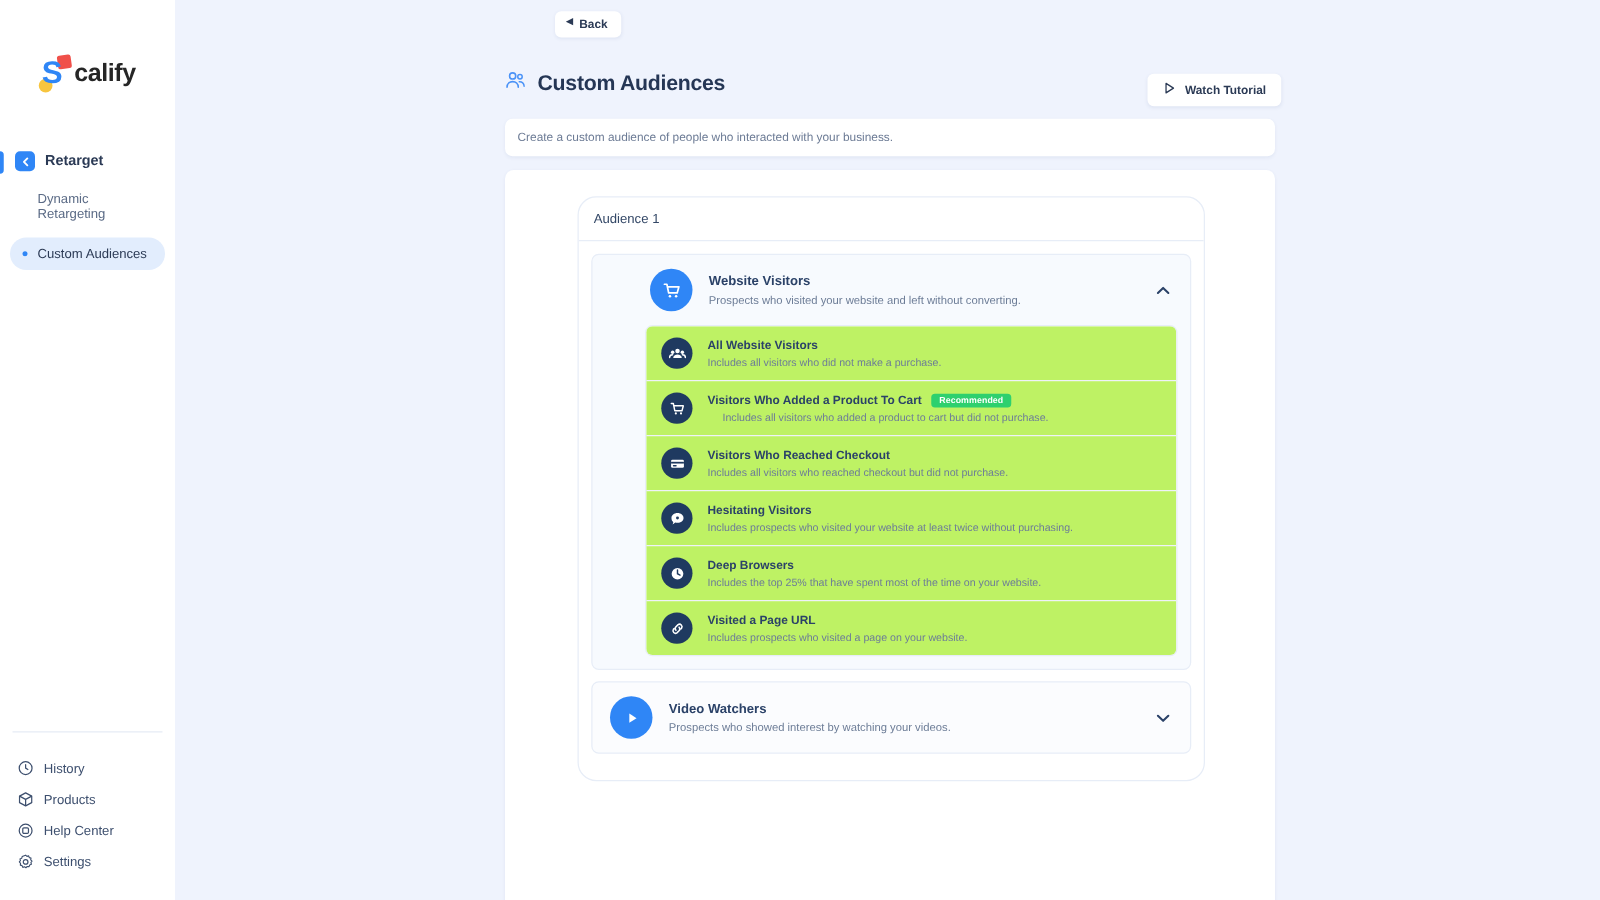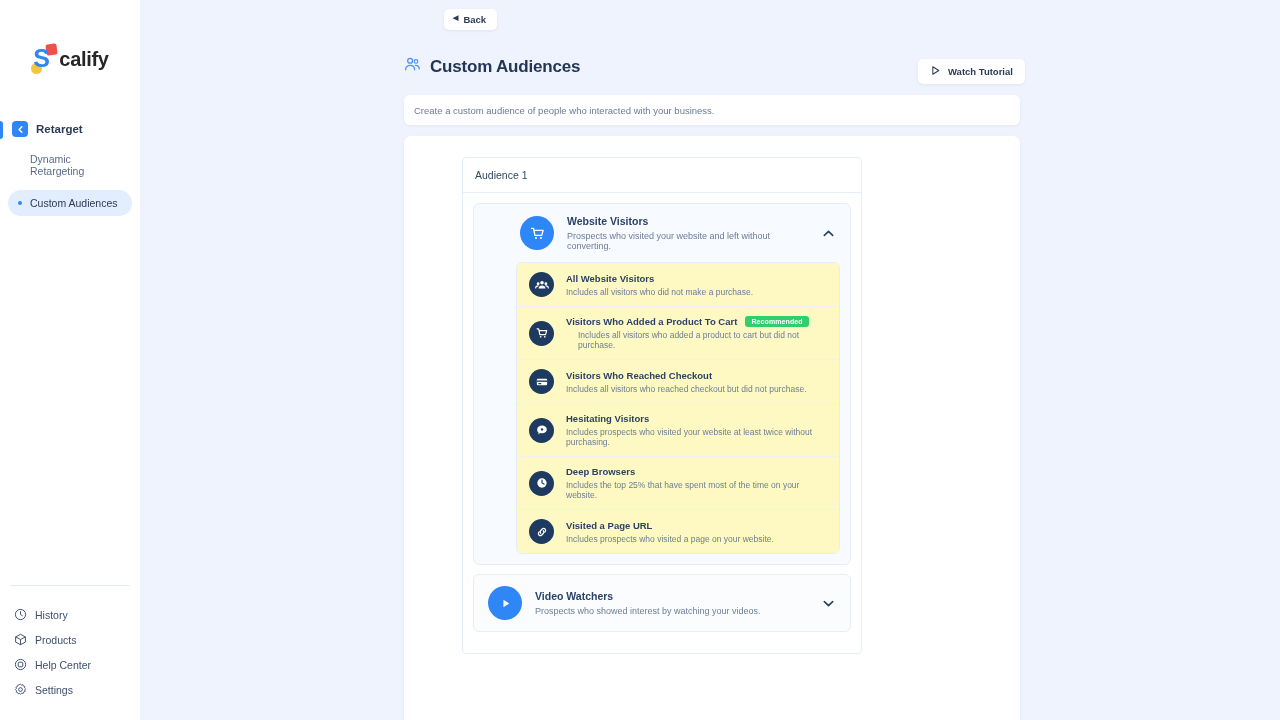--- a/index.html
+++ b/index.html
@@ -108,22 +108,22 @@
     display: flex; align-items: center; padding: 0 10px;
   }
   .desc-card .txt { font-size: 9.5px; color: #6c7b95; text-align: center; }
 
   .big-card {
     position: absolute; left: 264px; top: 136px; width: 616px; height: 600px;
     background: #fff; border-radius: 7px; box-shadow: 0 1px 3px rgba(40,70,130,0.07);
   }
 
   .aud-card {
-    position: absolute; left: 58px; top: 21px; width: 400px;
-    background: #fff; border: 1px solid #e7edf7; border-radius: 4px;
+    position: absolute; left: 58px; top: 21px; width: 502px;
+    background: #fff; border: 1px solid #e7edf7; border-radius: 15px;
     overflow: hidden;
   }
   .aud-head {
     padding: 11px 12px; border-bottom: 1px solid #e7edf7;
     font-size: 10.5px; color: #334766; font-weight: 400;
   }
   .aud-body { padding: 10px 10px 12px 10px; }
   .choose-lbl { font-size: 9.5px; color: #3c4f6e; margin: 2px 0 10px 2px; font-weight: 400; }
 
   
@@ -143,21 +143,21 @@
   .src-txt { flex: 1; }
   .src-title { font-size: 10.5px; font-weight: 700; color: #2b4268; margin-bottom: 4px; }
   .src-sub { font-size: 9px; color: #6d7d97; }
   .chev { flex: 0 0 16px; display: flex; align-items: center; justify-content: center; cursor: pointer; }
 
   .sub-list { padding: 0 10px 10px 10px; }
   .sub-list-inner { border: 1px solid #e7edf7; border-radius: 6px; background: #fff; overflow: hidden; }
   .sub-row {
     display: flex; align-items: center; gap: 12px;
     padding: 9px 12px; border-bottom: 1px solid #eef2f8; cursor: pointer;
-    background: #fef9c3;
+    background: #bef264;
   }
   .sub-row:last-child { border-bottom: none; }
   .sub-ico {
     width: 25px; height: 25px; border-radius: 50%; background: #1f3a60;
     display: flex; align-items: center; justify-content: center; flex: 0 0 25px;
   }
   .sub-txt { flex: 1; }
   .sub-title-row { display: flex; align-items: center; gap: 8px; margin-bottom: 3px; }
   .sub-title { font-size: 9.5px; font-weight: 700; color: #2b4268; }
   .badge {

